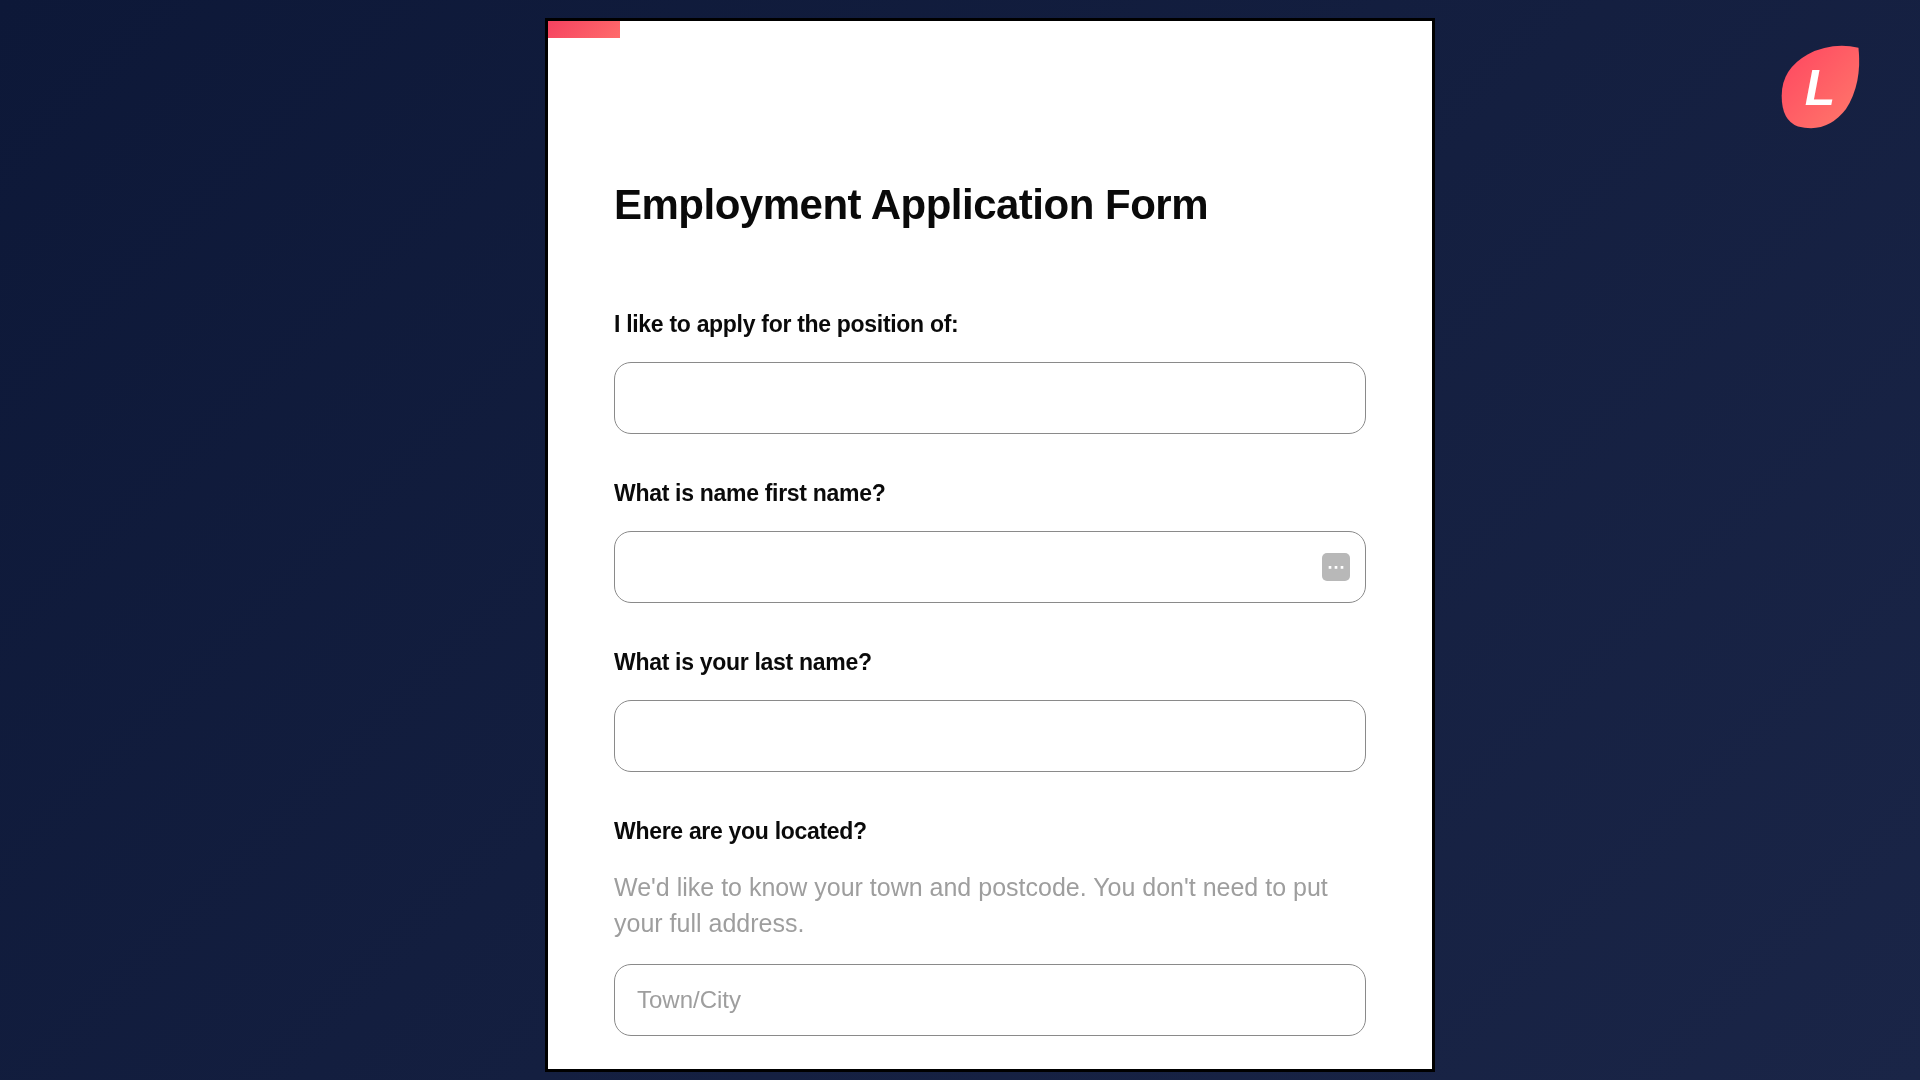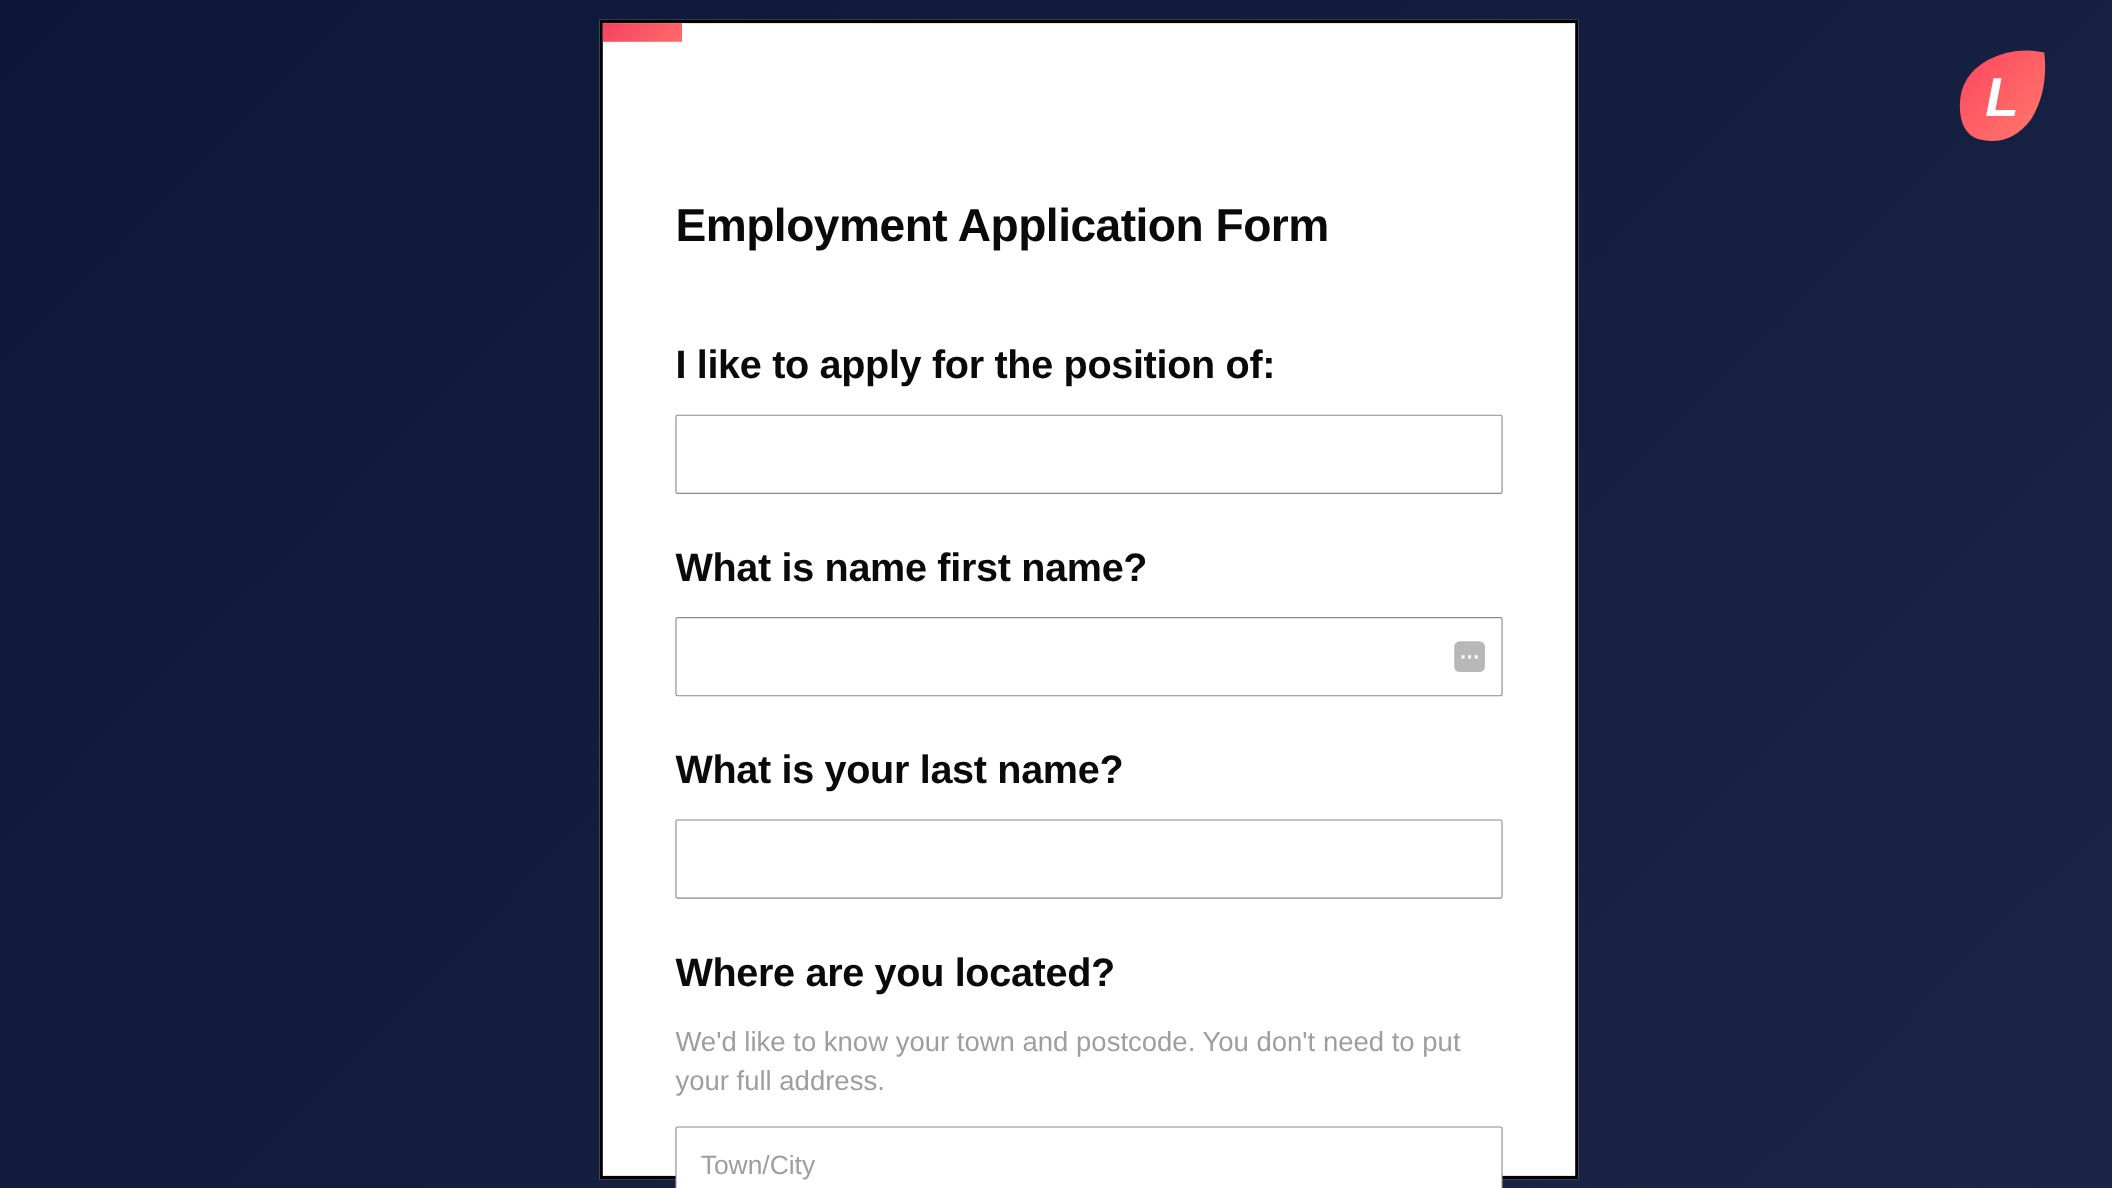--- a/index.html
+++ b/index.html
@@ -39,38 +39,38 @@
       font-size: 42px;
       font-weight: 800;
       color: #0a0a0a;
       letter-spacing: -0.5px;
       margin-bottom: 82px;
     }
     .form-field {
       margin-bottom: 46px;
     }
     .field-label {
-      font-size: 36px;
+      font-size: 23px;
       font-weight: 800;
       color: #0a0a0a;
       letter-spacing: -0.3px;
       margin-bottom: 24px;
       display: block;
     }
     .field-help {
       font-size: 25px;
       color: #9e9e9e;
       line-height: 1.45;
       margin-bottom: 22px;
     }
     .text-input {
       width: 100%;
       height: 72px;
       border: 1.5px solid #8a8a8a;
-      border-radius: 2px;
+      border-radius: 17px;
       font-size: 24px;
       padding: 16px 22px;
       color: #333;
       background: #fff;
       position: relative;
     }
     .text-input::placeholder {
       color: #9e9e9e;
     }
     .input-wrapper {

